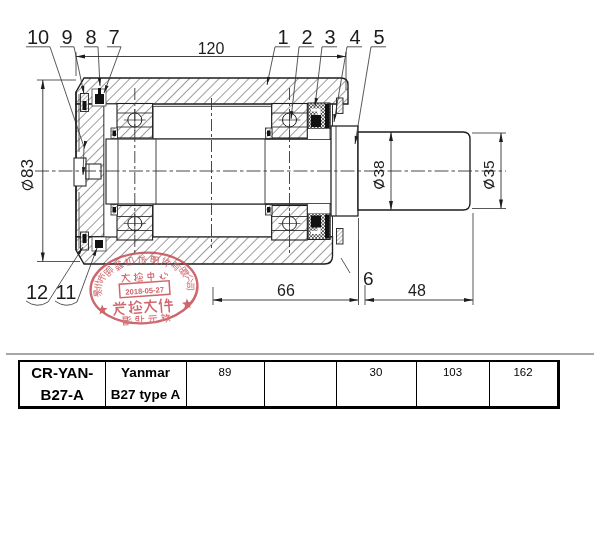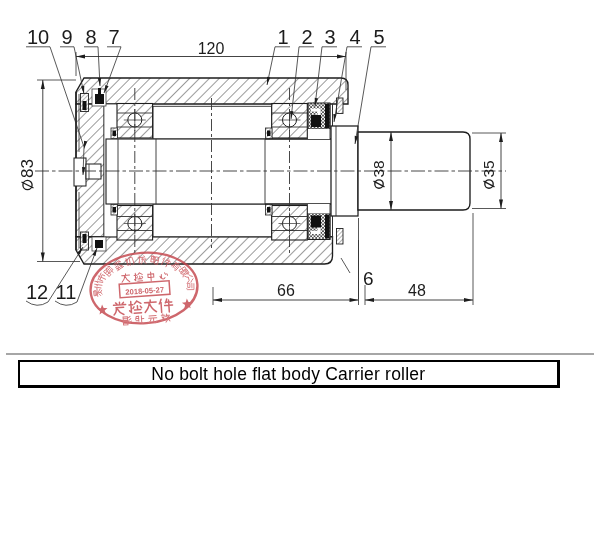--- a/index.html
+++ b/index.html
@@ -322,19 +322,25 @@
         <col style="width:86px">
         <col style="width:81px">
         <col style="width:78px">
         <col style="width:72px">
         <col style="width:80px">
         <col style="width:73px">
         <col style="width:69px">
       </colgroup>
 
 <tbody>
-        <tr>
-          <td colspan="7" style="height:23px;font-size:17.5px;line-height:22px;vertical-align:middle;letter-spacing:0.2px">No bolt hole flat body Carrier roller</td>
+
+
+<tr class="dt" style="height:40px">
+<td class="big">CR-YAN-<br>B27-A</td>
+          <td class="mid">Yanmar<br>B27 type A</td>
+          <td>89</td>
+          <td></td>
+          <td>30</td>
+          <td>103</td>
+          <td>162</td>
         </tr>
-
-
 </tbody>
     </table>
 </div>
 </body></html>

